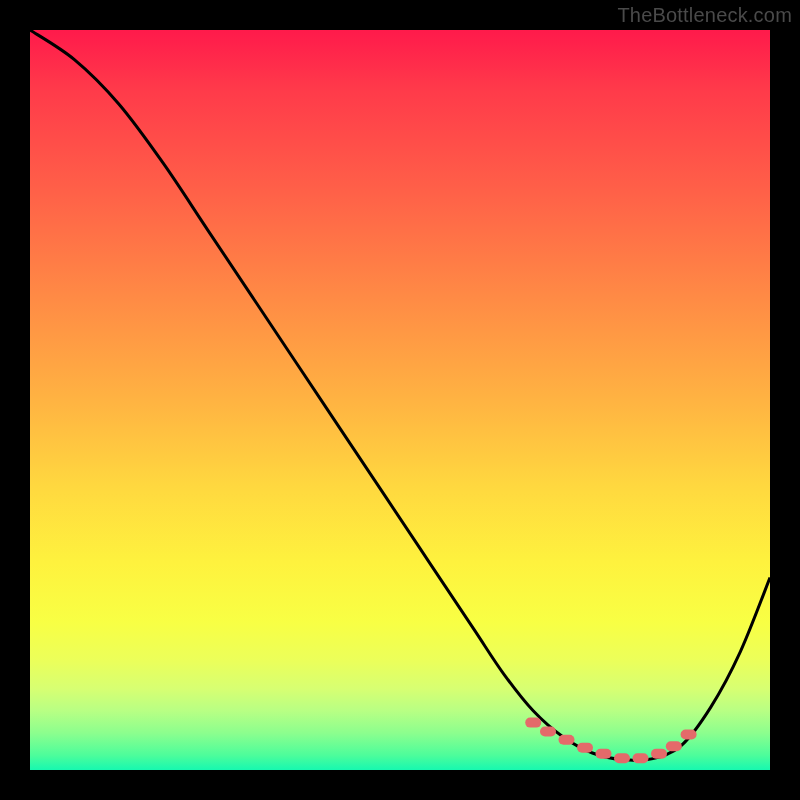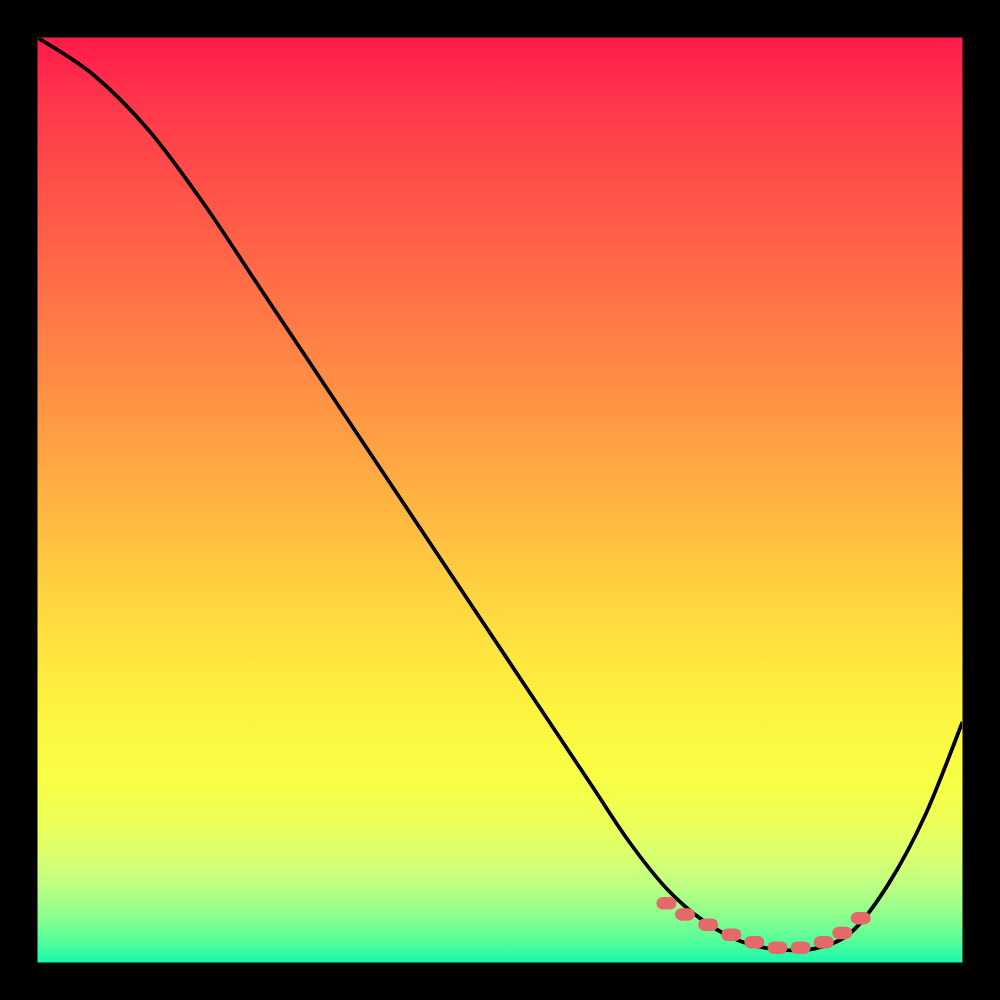--- a/index.html
+++ b/index.html
@@ -58,20 +58,21 @@
     top: 0;
     width: 740px;
     height: 740px;
     z-index: 3;
   }
 </style>
 </head>
 <body>
 
 <div class="stage">
+  <div class="watermark">TheBottleneck.com</div>
 
   <div class="plot">
     <svg class="curve" viewBox="0 0 740 740" preserveAspectRatio="none">
       <path fill="none" stroke="#000000" stroke-width="3" d="M 0.0 0.0 C 7.4 4.9, 29.6 17.3, 44.4 29.6 C 59.2 41.9, 74.0 56.7, 88.8 74.0 C 103.6 91.3, 118.4 112.2, 133.2 133.2 C 148.0 154.2, 162.8 177.6, 177.6 199.8 C 192.4 222.0, 207.2 244.2, 222.0 266.4 C 236.8 288.6, 251.6 310.8, 266.4 333.0 C 281.2 355.2, 296.0 377.4, 310.8 399.6 C 325.6 421.8, 340.4 444.0, 355.2 466.2 C 370.0 488.4, 384.8 510.6, 399.6 532.8 C 414.4 555.0, 431.7 580.9, 444.0 599.4 C 456.3 617.9, 463.7 630.2, 473.6 643.8 C 483.5 657.4, 493.3 670.3, 503.2 680.8 C 513.1 691.3, 522.9 699.7, 532.8 706.7 C 542.7 713.7, 552.5 719.2, 562.4 723.0 C 572.3 726.8, 582.1 728.7, 592.0 729.6 C 601.9 730.6, 611.7 731.2, 621.6 728.9 C 631.5 726.6, 641.3 724.2, 651.2 715.6 C 661.1 706.9, 670.9 692.8, 680.8 677.1 C 690.7 661.4, 700.5 643.2, 710.4 621.6 C 720.3 600.0, 735.1 559.9, 740.0 547.6"></path>
       <g>
           <rect x="495.2" y="687.6" width="16" height="10" rx="5" ry="5" fill="#e46a6a"></rect>
           <rect x="510.0" y="696.5" width="16" height="10" rx="5" ry="5" fill="#e46a6a"></rect>
           <rect x="528.5" y="704.7" width="16" height="10" rx="5" ry="5" fill="#e46a6a"></rect>
           <rect x="547.0" y="712.8" width="16" height="10" rx="5" ry="5" fill="#e46a6a"></rect>
           <rect x="565.5" y="718.7" width="16" height="10" rx="5" ry="5" fill="#e46a6a"></rect>

